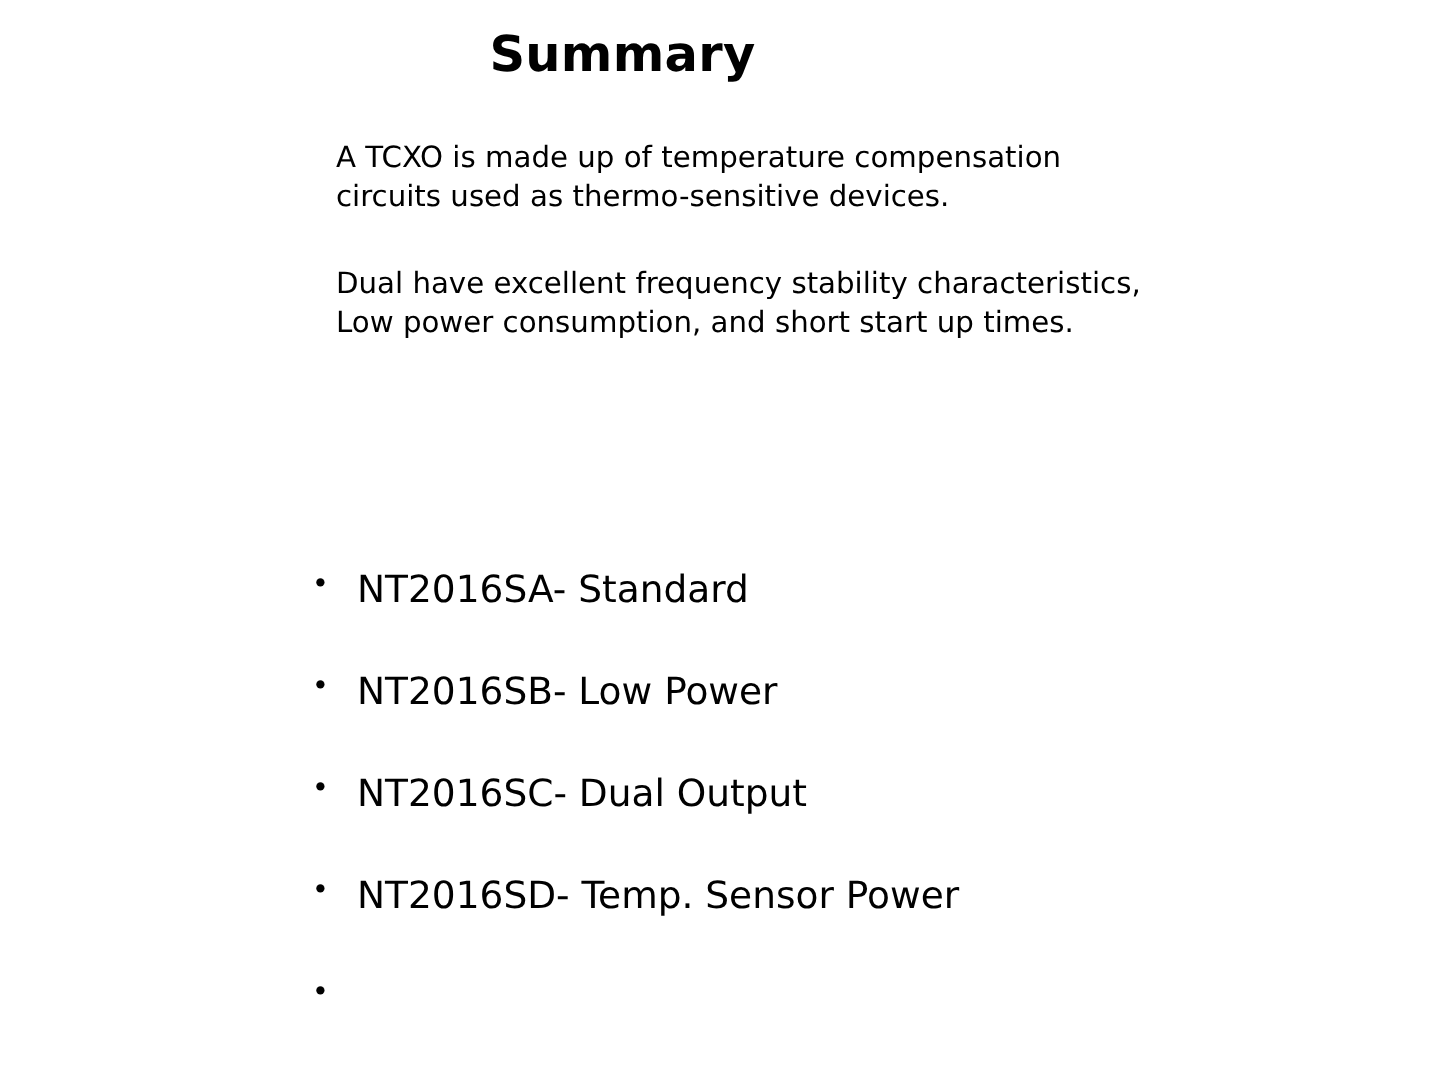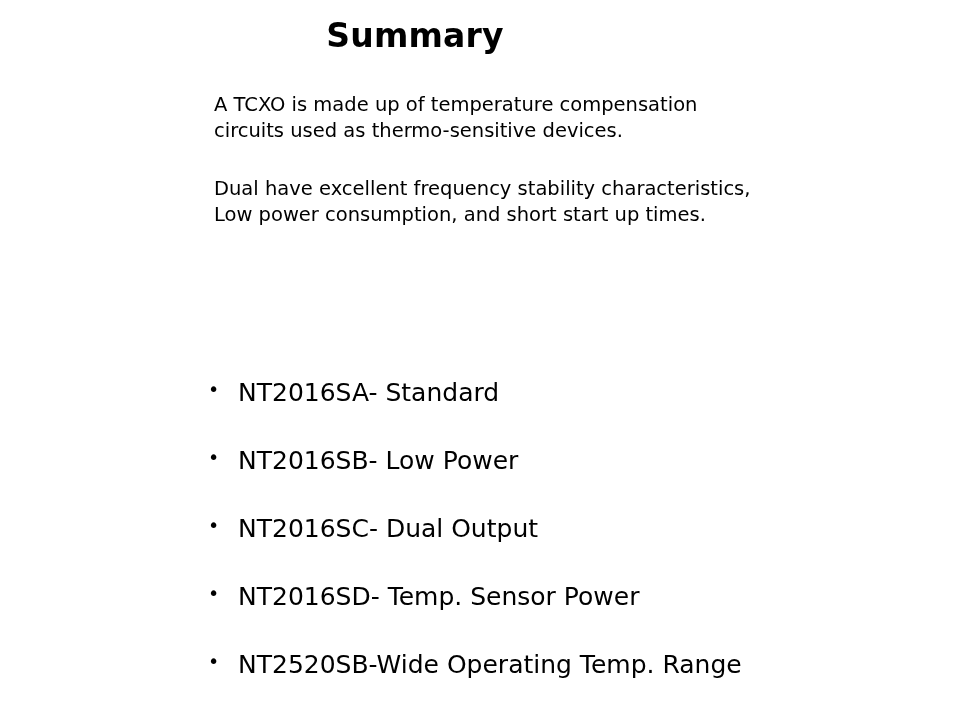--- a/index.html
+++ b/index.html
@@ -33,21 +33,21 @@
   }
   .body-block {
     position: absolute;
     left: 208px;
     top: 92px;
     width: 600px;
   }
   .para {
     font-size: 19.5px;
     line-height: 1.32;
-    margin: 0 0 33px 6px;
+    margin: 0 0 33px 16px;
     max-width: 545px;
   }
   .para:last-of-type {
     margin-bottom: 0;
   }
   .bullet-list {
     position: absolute;
     left: 208px;
     top: 378px;
     width: 620px;
@@ -101,18 +101,17 @@
       <span class="bullet-text">NT2016SC-  Dual Output</span>
     </div>
 
     <div class="bullet-row">
       <span class="bullet-dot">•</span>
       <span class="bullet-text">NT2016SD-  Temp. Sensor Power</span>
     </div>
 
     <div class="bullet-row">
       <span class="bullet-dot">•</span>
-      <span class="bullet-text">NT2520SB-Wide Operating Temp. Range</span>
     </div>
 
   </div>
 
 </div>
 
 </body></html>

